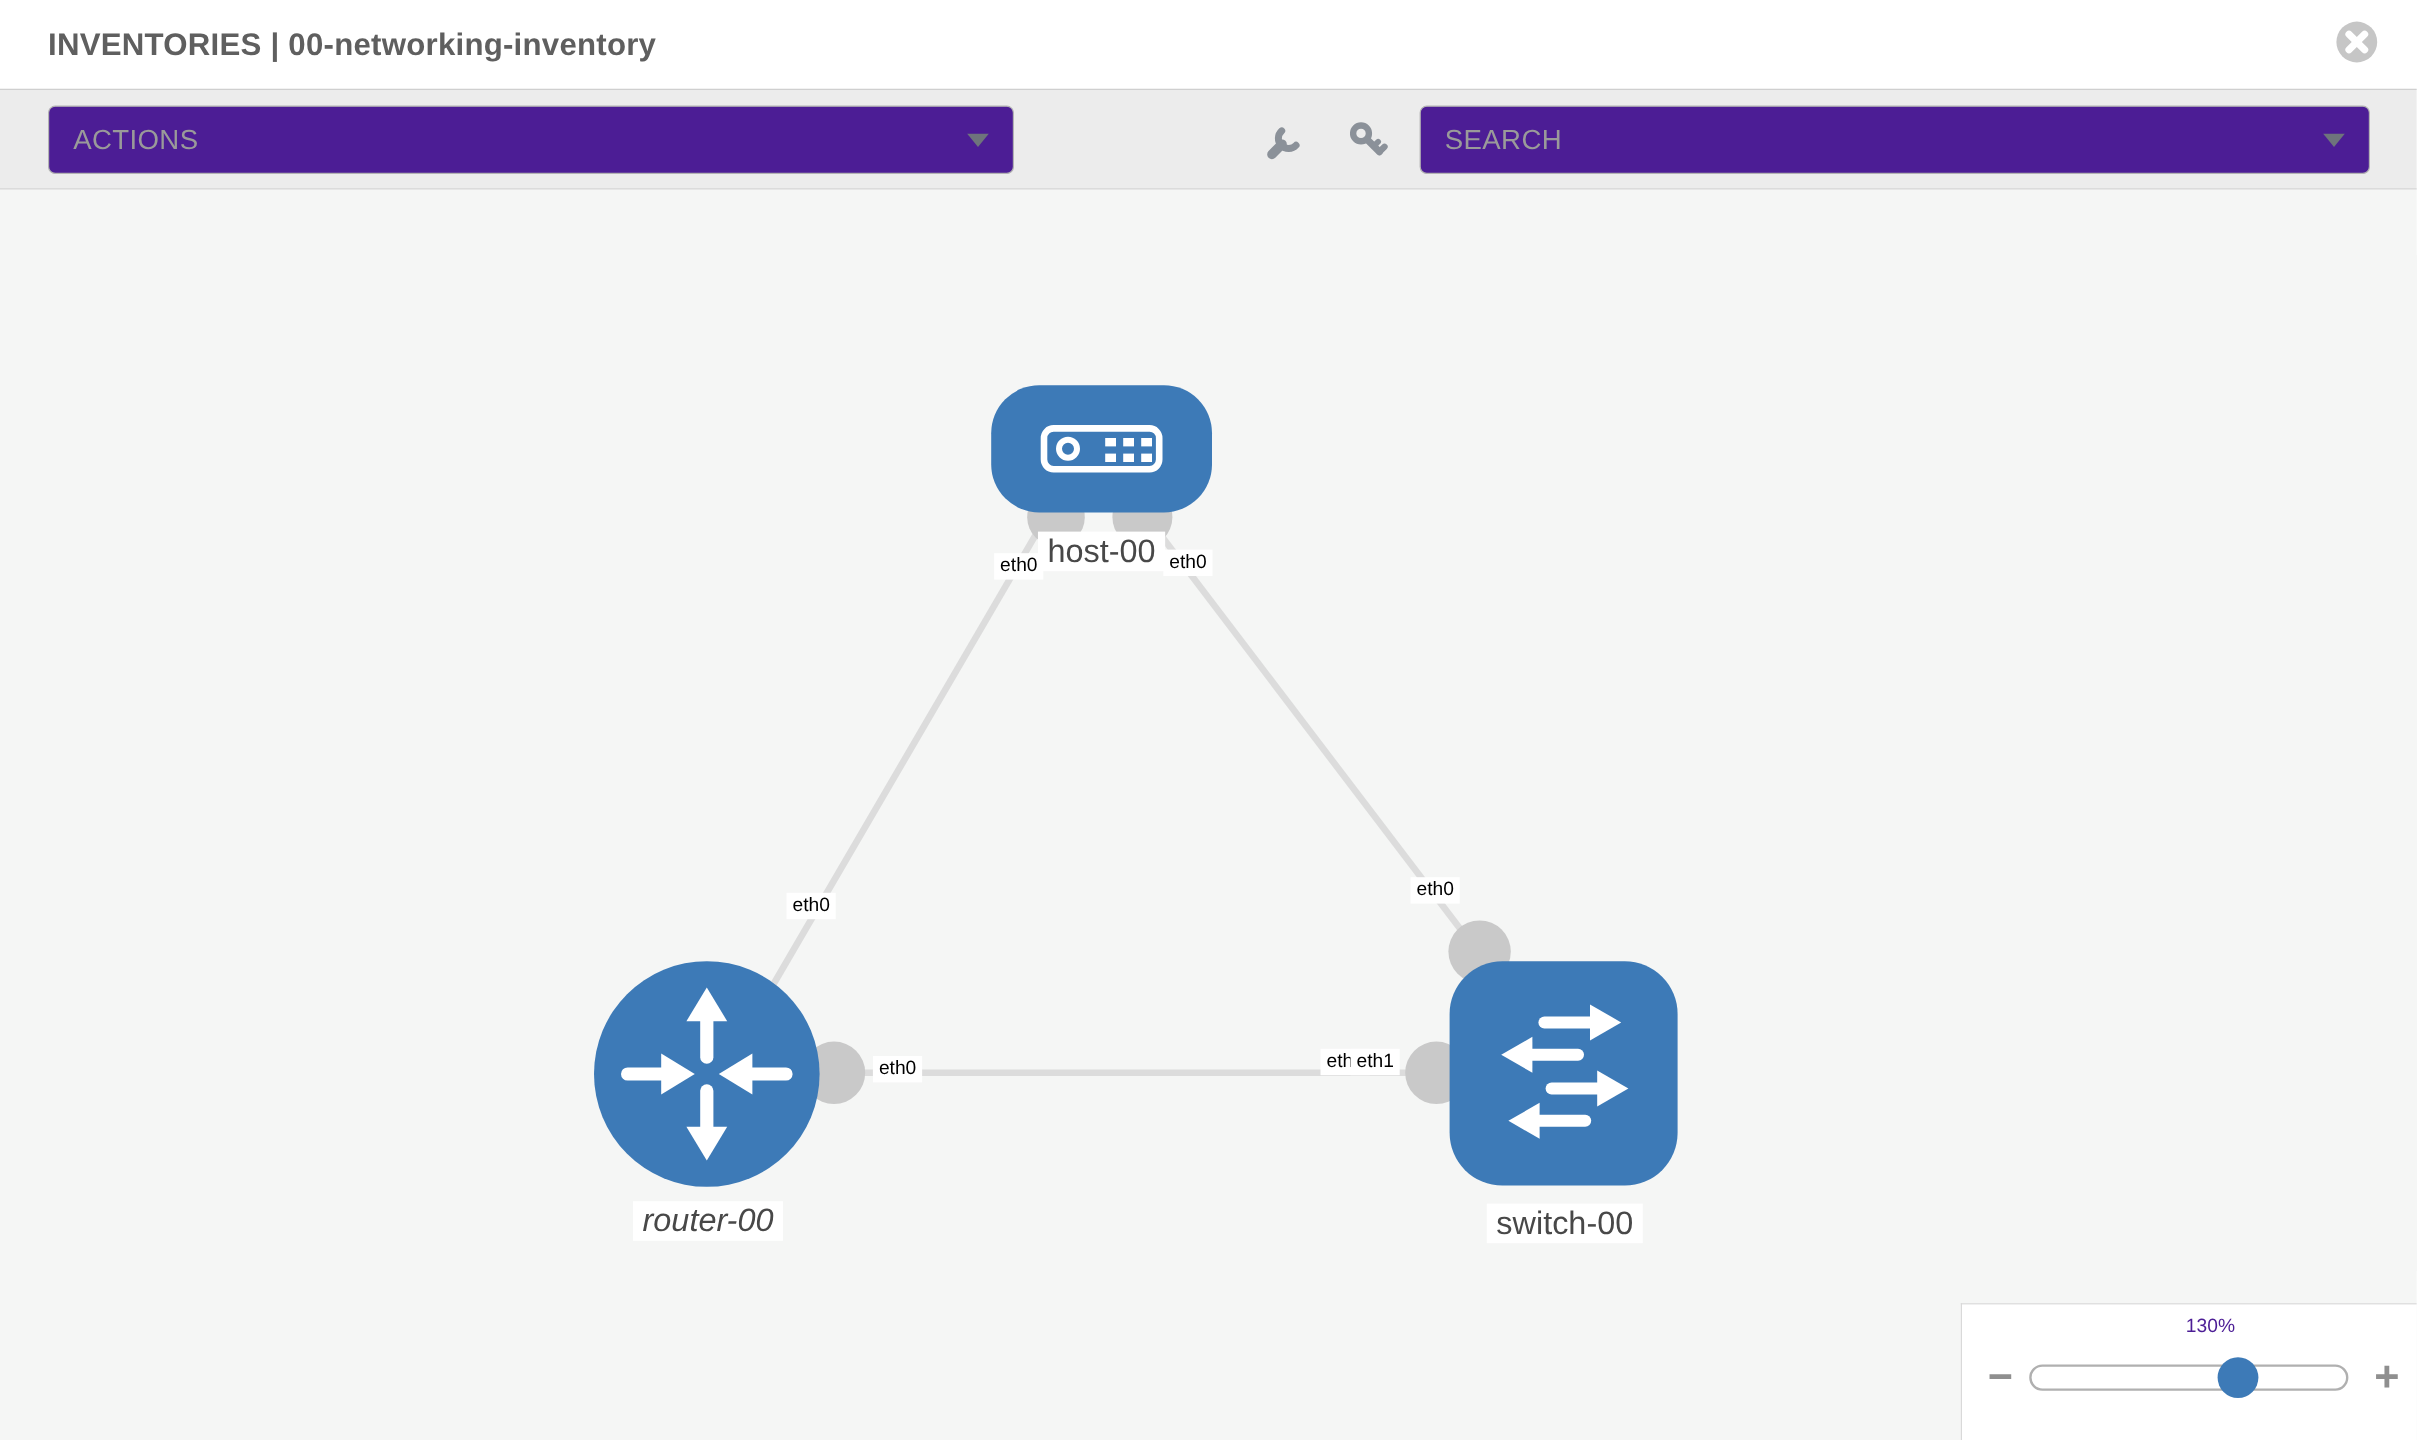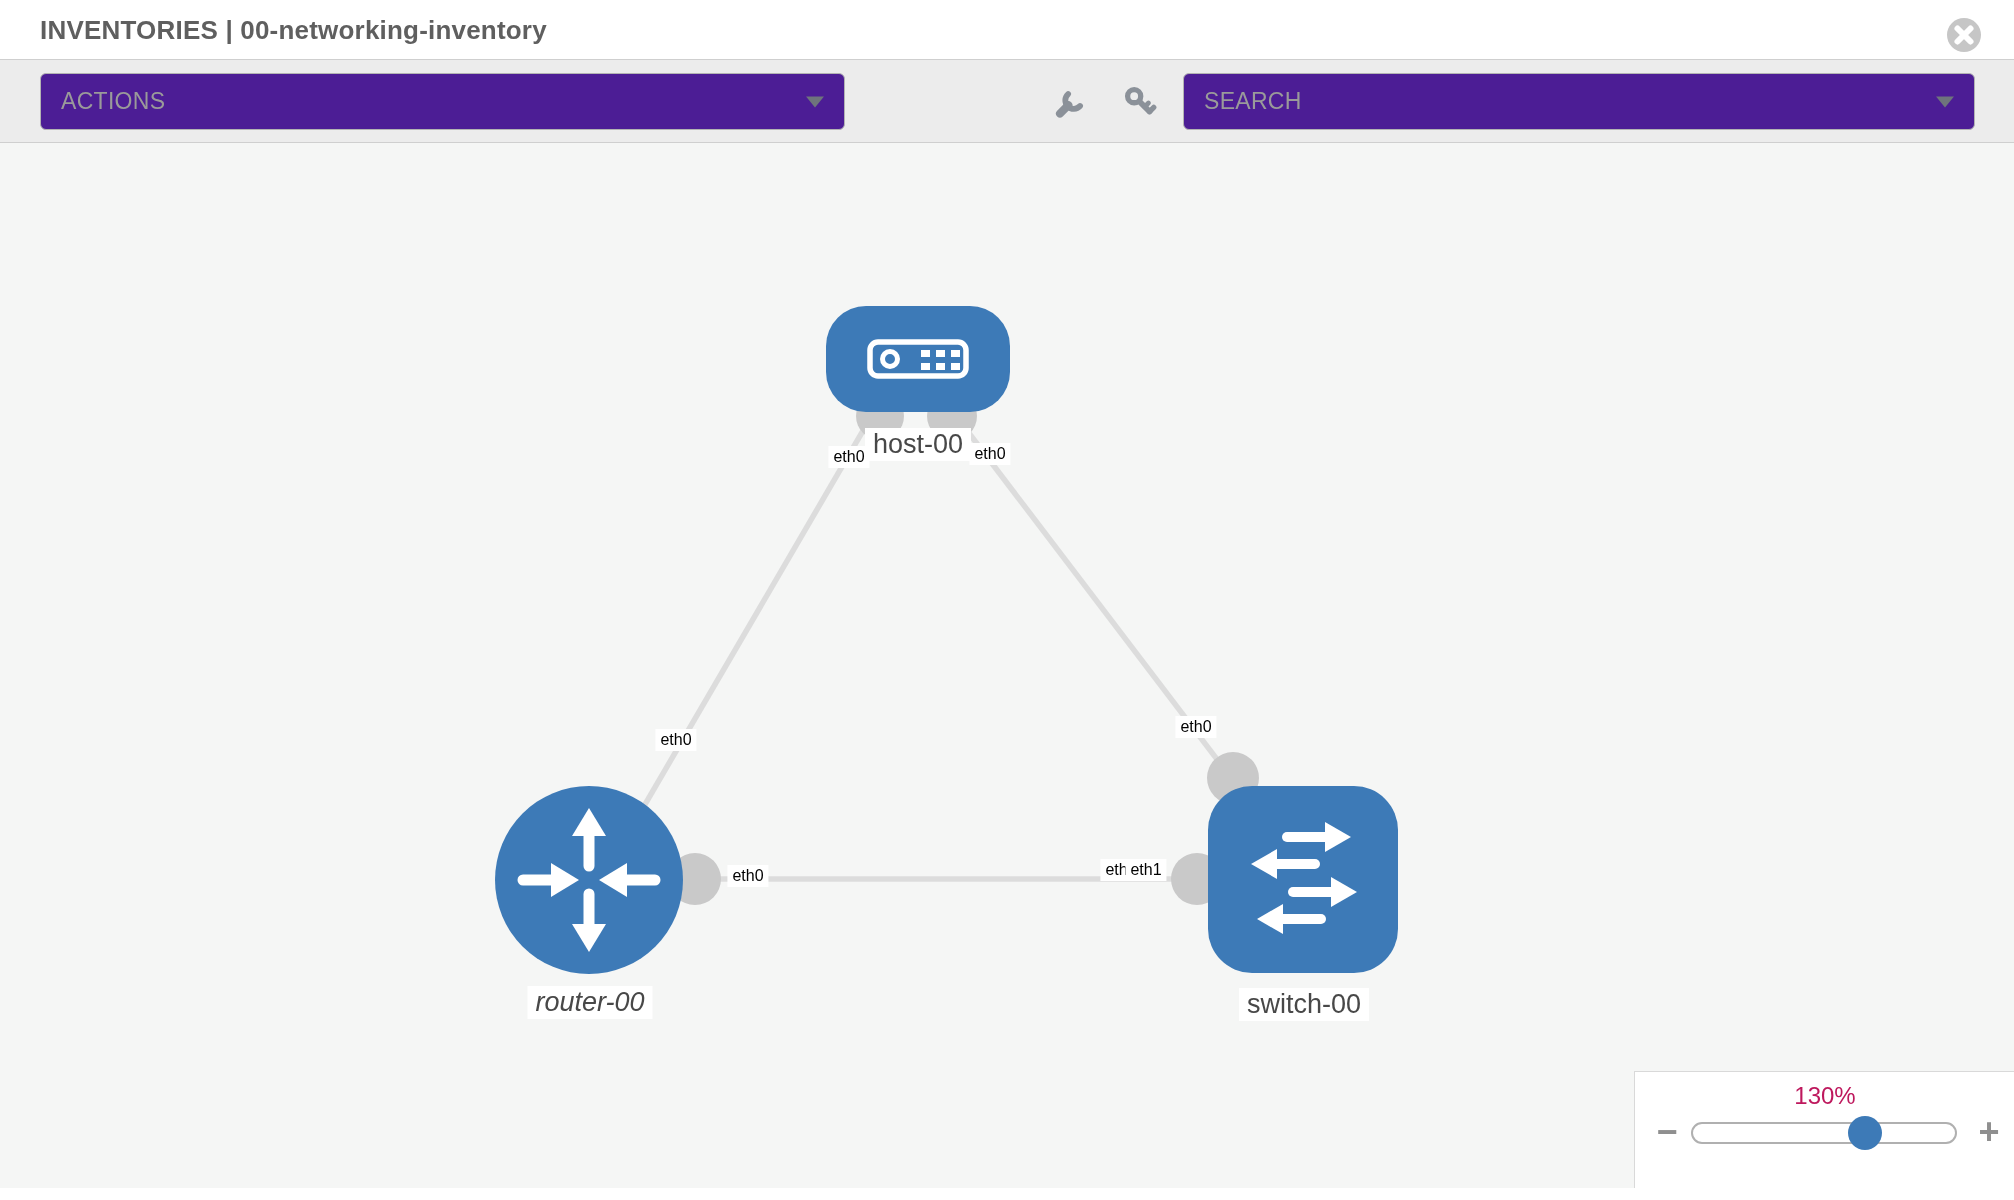--- a/index.html
+++ b/index.html
@@ -1,20 +1,20 @@
 <!DOCTYPE html>
 <html><head>
 <meta charset="utf-8">
 <style>
   * { margin:0; padding:0; box-sizing:border-box; }
   html,body { width:2014px; height:1200px; overflow:hidden; background:#fff;
               font-family:"Liberation Sans", sans-serif; }
 
   
-  .hdr { position:relative; width:100%; height:59px; background:#fff; }
+  .hdr { position:relative; width:100%; height:74px; background:#fff; }
   .hdr-title { position:absolute; left:40px; top:50%; transform:translateY(-50%);
                font-size:26px; font-weight:bold; color:#5f5f5f; letter-spacing:.2px; }
   .close-btn { position:absolute; right:32px; top:17px; width:36px; height:36px;
                border:none; background:transparent; cursor:pointer; padding:0; }
 
   
   .tbar { position:relative; width:100%; height:84px; background:#ececec;
           border-top:1px solid #cfcfcf; border-bottom:1px solid #cfcfcf; }
   .sel { position:absolute; top:13px; height:57px; background:#4c1d95;
          border:1px solid #b3b3b3; border-radius:6px; display:flex;
@@ -35,22 +35,22 @@
   .topo-svg { position:absolute; left:0; top:0; }
 
   .node-label { position:absolute; transform:translateX(-50%); background:#fff;
                 color:#484848; font-size:27px; padding:1px 8px; white-space:nowrap; }
   .if-label   { position:absolute; transform:translateX(-50%); background:#fff;
                 color:#000000; font-size:16px; padding:2px 5px; white-space:nowrap; }
 
   
   .zoom-panel { position:absolute; right:0; bottom:0; width:380px; height:117px;
                 background:#fff; border-top:1px solid #d9d9d9; border-left:1px solid #d9d9d9; }
-  .zoom-level { position:absolute; left:190px; top:10px; transform:translateX(-50%);
-                font-size:24px; color:#be185d; }
+  .zoom-level { position:absolute; left:207px; top:10px; transform:translateX(-50%);
+                font-size:16px; color:#4c1d95; }
   .zoom-btn { position:absolute; top:38px; width:40px; height:44px; background:transparent;
               border:none; font-size:36px; font-weight:bold; color:#8f8f8f;
               line-height:44px; text-align:center; cursor:pointer; padding:0; }
   .zoom-out { left:12px; }
   .zoom-in  { left:334px; }
   .zoom-track { position:absolute; left:56px; top:50px; width:266px; height:22px;
                 background:#fff; border:2px solid #b0b0b0; border-radius:12px; cursor:pointer; }
   .zoom-thumb { position:absolute; left:155px; top:-8px; width:34px; height:34px;
                 border-radius:50%; background:#3d7ab7; cursor:grab; }
 </style>

